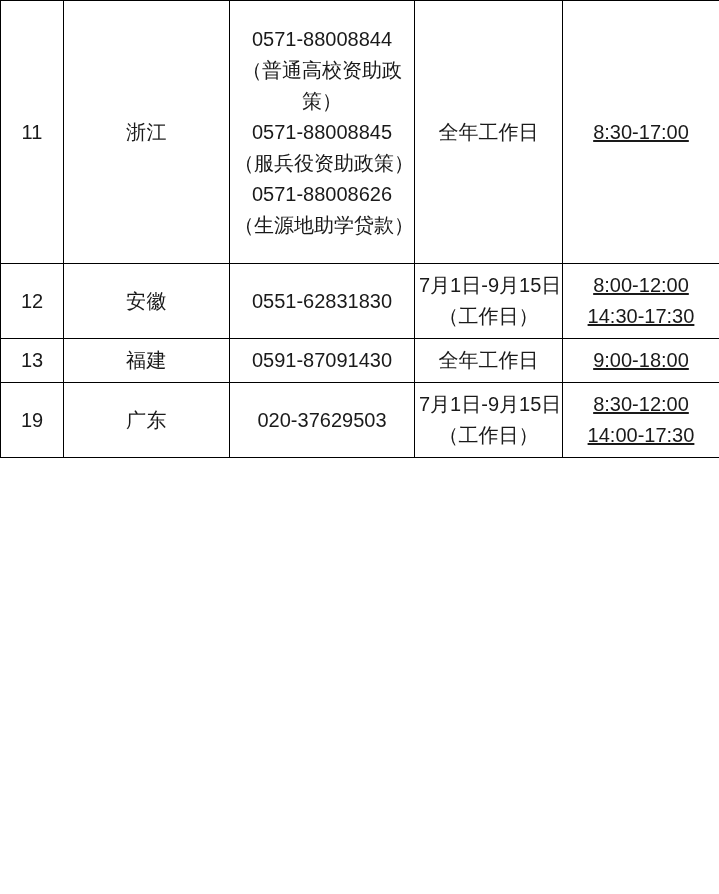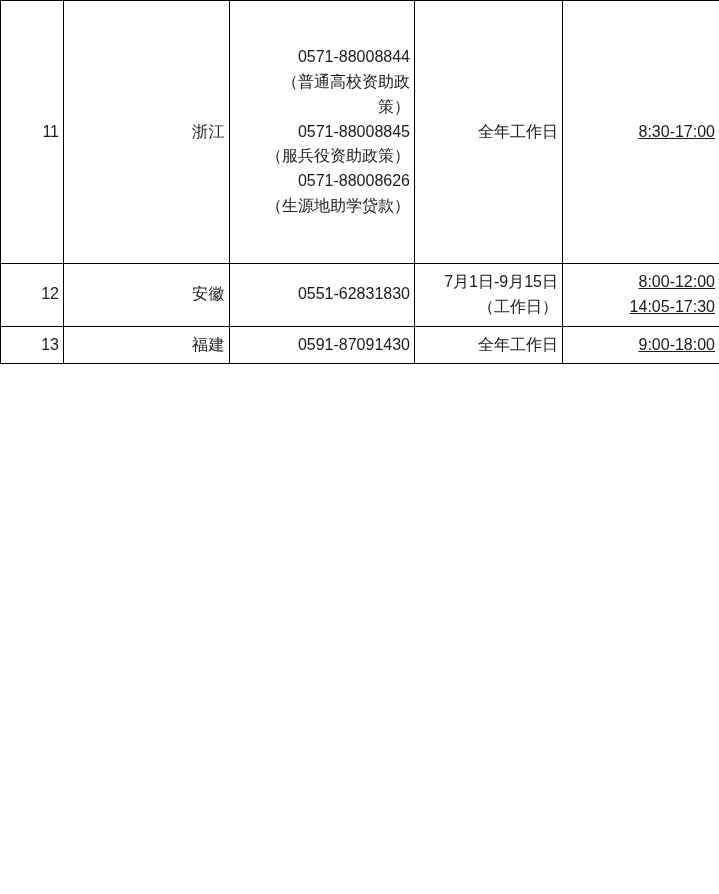--- a/index.html
+++ b/index.html
@@ -15,23 +15,23 @@
     overflow: hidden;
   }
   table.hotline-table {
     border-collapse: collapse;
     width: 719px;
     table-layout: fixed;
     margin: 0;
   }
   table.hotline-table td {
     border: 1px solid #000000;
-    text-align: right;
+    text-align: center;
     vertical-align: middle;
-    font-size: 16px;
+    font-size: 20px;
     line-height: 1.55;
     padding: 6px 4px;
   }
   
   col.c-index { width: 63px; }
   col.c-region { width: 166px; }
   col.c-phone  { width: 185px; }
   col.c-period { width: 148px; }
   col.c-hours  { width: 157px; }
 
@@ -94,21 +94,21 @@
       </td>
       <td class="phone">
         <span class="cell-line">0551-62831830</span>
       </td>
       <td class="period">
         <span class="cell-line">7月1日-9月15日</span>
         <span class="cell-line">（工作日）</span>
       </td>
       <td class="hours">
         <span class="cell-line">8:00-12:00</span>
-        <span class="cell-line">14:05-17:30</span>
+        <span class="cell-line">14:30-17:30</span>
       </td>
     </tr>
 
     <tr>
       <td class="idx">
         <span class="cell-line">13</span>
       </td>
       <td class="region">
         <span class="cell-line">福建</span>
       </td>
@@ -121,16 +121,35 @@
       <td class="hours">
         <span class="cell-line">9:00-18:00</span>
       </td>
     </tr>
 
 
 
 
 
 
+    <tr>
+      <td class="idx">
+        <span class="cell-line">19</span>
+      </td>
+      <td class="region">
+        <span class="cell-line">广东</span>
+      </td>
+      <td class="phone">
+        <span class="cell-line">020-37629503</span>
+      </td>
+      <td class="period">
+        <span class="cell-line">7月1日-9月15日</span>
+        <span class="cell-line">（工作日）</span>
+      </td>
+      <td class="hours">
+        <span class="cell-line">8:30-12:00</span>
+        <span class="cell-line">14:00-17:30</span>
+      </td>
+    </tr>
 
 
   </tbody>
 </table>
 
 </body></html>

